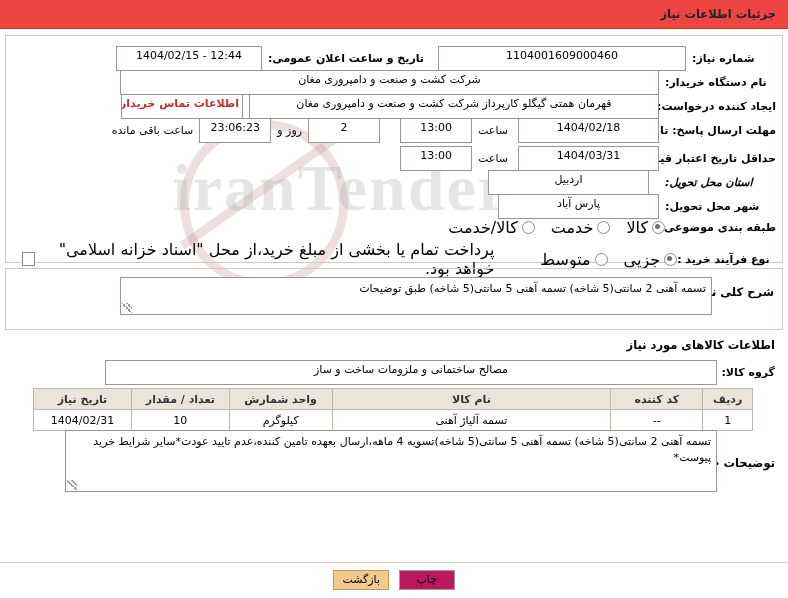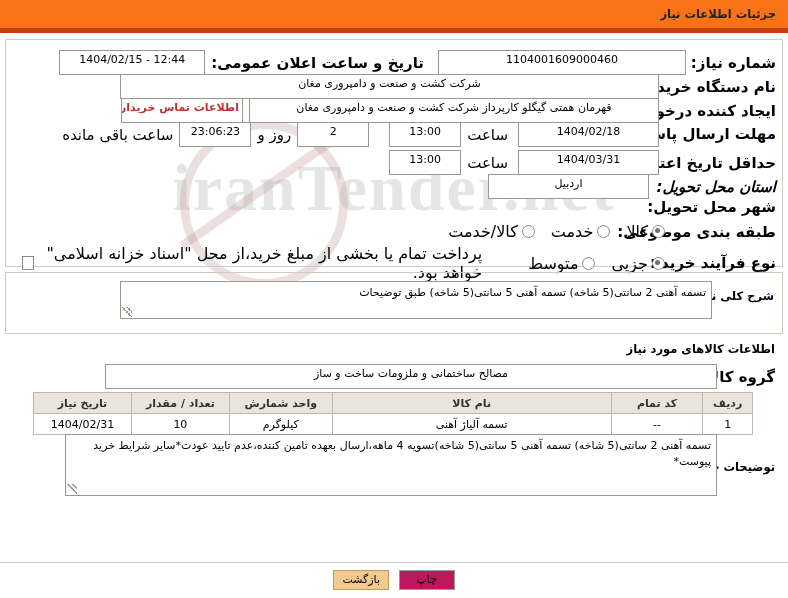--- a/index.html
+++ b/index.html
@@ -60,22 +60,22 @@
     width: 200px;
     height: 9px;
     background: rgba(190,150,150,0.30);
     transform: rotate(-35deg);
   }
 
   
   .titlebar {
     position: relative;
     height: 28px;
-    background: #f97316;
-    border-bottom: 5px solid #c2410c;
+    background: #ef4444;
+    border-bottom: 1px solid #c2410c;
     z-index: 2;
   }
   .titlebar .title {
     position: absolute;
     top: 7px;
     right: 12px;
     font-size: 11.5px;
     font-weight: bold;
     color: #222;
   }
@@ -90,21 +90,21 @@
   .panel-a { height: 226px; }
   .panel-b { height: 60px; margin-top: 5px; }
   .panel-c { height: 208px; margin-top: 4px; border: none; }
 
   .row {
     position: absolute;
     display: flex;
     align-items: center;
   }
   .lbl {
-    font-size: 15px;
+    font-size: 11px;
     color: #000;
     text-align: left;
     white-space: nowrap;
   }
   .lbl-b { font-weight: bold; }
   .fld {
     box-sizing: border-box;
     border: 1px solid #9b978f;
     background: #ffffff;
     height: 25px;
@@ -296,20 +296,21 @@
       <div class="fld ltr" style="width:72px; margin-right:6px;">13:00</div>
     </div>
 
     <div class="row" style="top:134px; right:6px;">
       <div class="lbl lbl-b" style="width:111px;font-style:italic;">استان محل تحویل:</div>
       <div class="fld" style="width:161px; margin-right:16px;">اردبیل</div>
     </div>
 
     <div class="row" style="top:158px; right:6px;">
       <div class="lbl lbl-b" style="width:111px;">شهر محل تحویل:</div>
+      <div class="fld" style="width:161px; margin-right:6px;">پارس آباد</div>
     </div>
 
     <div class="row" style="top:182px; right:6px;">
       <div class="lbl lbl-b" style="width:111px;">طبقه بندی موضوعی:</div>
       <span class="opt">
         <span class="radio on"></span>
         <span>کالا</span>
       </span>
       <span class="opt">
         <span class="radio"></span>
@@ -348,21 +349,21 @@
 
     <div class="row" style="top:26px; right:8px;">
       <div class="lbl lbl-b" style="width:52px;">گروه کالا:</div>
       <div class="fld" style="width:612px; margin-right:6px;">مصالح ساختمانی و ملزومات ساخت و ساز</div>
     </div>
 
     <table class="grid" style="top:54px; right:30px; width:720px;">
       <thead>
         <tr>
           <th style="width:42px;">ردیف</th>
-          <th style="width:90px;">کد تمام</th>
+          <th style="width:90px;">کد کننده</th>
           <th style="width:300px;">نام کالا</th>
           <th style="width:100px;">واحد شمارش</th>
           <th style="width:96px;">تعداد / مقدار</th>
           <th style="width:92px;">تاریخ نیاز</th>
         </tr>
       </thead>
       <tbody>
         <tr>
           <td>1</td>
           <td>--</td>

